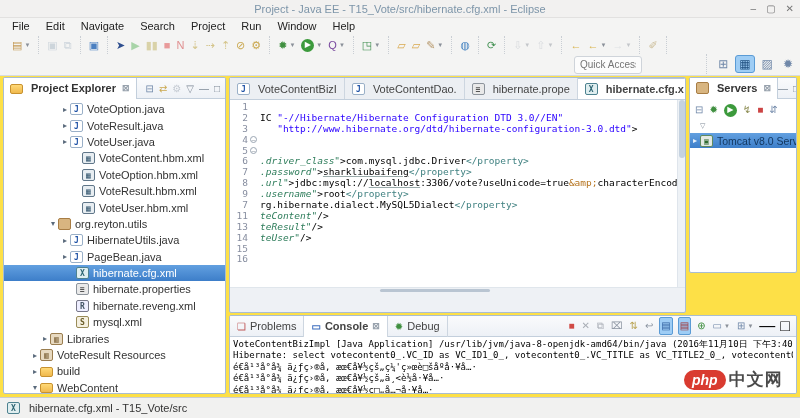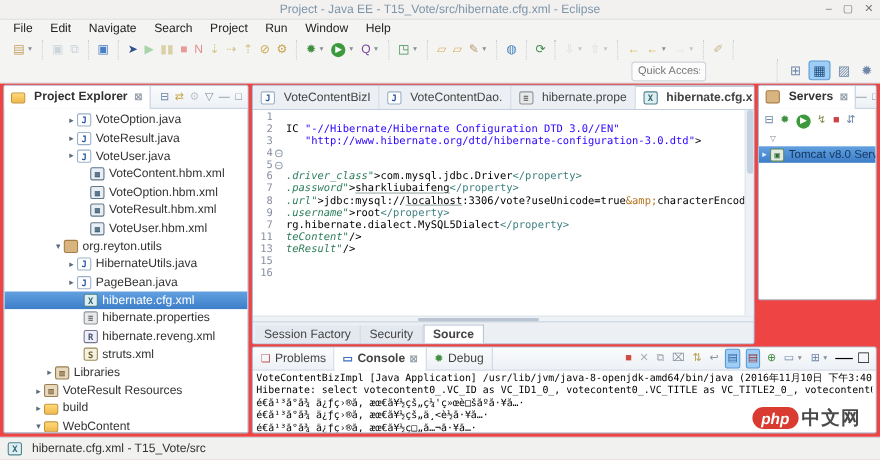--- a/index.html
+++ b/index.html
@@ -22,21 +22,21 @@
   .tbi.disabled { opacity:.45; }
   .tbi .dd { font-size:6px; color:#8a9099; margin-left:2px; }
   .run-circle { width:13px; height:13px; border-radius:50%; background:#3c9a3c; color:#fff; font-size:8px; display:inline-flex; align-items:center; justify-content:center; }
   .qa-wrap { position:absolute; right:158px; top:20px; }
   .qa-input { width:68px; height:18px; font-size:10px; color:#9aa2ab; border:1px solid #cfd4da; border-radius:3px; background:#fcfcfc; padding:0 5px; font-family:"Liberation Sans",sans-serif;}
   .persp { position:absolute; right:4px; top:20px; display:flex; align-items:center; gap:4px; border-left:1px dotted #c9ced4; padding-left:8px; height:20px;}
   .persp .pi { font-size:12px; padding:1px 3px; border-radius:3px; cursor:default; }
   .persp .pi.active { background:#9ecdf5; border:1px solid #5a9bd5; }
 
   
-  .main { position:relative; height:321px; background:#ef4444; }
+  .main { position:relative; height:321px; background:#fde047; }
   .panel { position:absolute; background:#fff; border:1px solid #a9bdd1; border-radius:2px; overflow:hidden; }
   .panel-head { height:21px; background:linear-gradient(#fafbfc,#edf1f6); border-bottom:1px solid #c3cfdc; display:flex; align-items:center; }
   .view-tab { height:21px; display:flex; align-items:center; gap:4px; background:#fff; border-right:1px solid #c3cfdc; padding:0 6px; font-size:11px; font-weight:bold; color:#333; }
   .view-tab .x { font-size:9px; color:#98a2ad; margin-left:2px; }
   .head-tools { margin-left:auto; display:flex; align-items:center; gap:5px; padding-right:5px; }
   .head-tools span { font-size:10px; color:#7f8a97; cursor:default; }
 
   
   #pe { left:3px; top:1px; width:223px; height:317px; }
   .tree { padding-top:2px; }
@@ -352,21 +352,21 @@
           <span>hibernate.properties</span>
         </div>
         <div class="tree-row" style="padding-left: 62px;">
           <span class="tw-arrow"></span>
           <span class="fi fi-reveng">R</span>
           <span>hibernate.reveng.xml</span>
         </div>
         <div class="tree-row" style="padding-left: 62px;">
           <span class="tw-arrow"></span>
           <span class="fi fi-strutsxml">S</span>
-          <span>struts.xml</span>
+          <span>mysql.xml</span>
         </div>
         <div class="tree-row" style="padding-left: 36px;">
           <span class="tw-arrow">▸</span>
           <span class="fi fi-library">▥</span>
           <span>Libraries</span>
         </div>
         <div class="tree-row" style="padding-left: 26px;">
           <span class="tw-arrow">▸</span>
           <span class="fi fi-jslib">▥</span>
           <span>VoteResult Resources</span>
@@ -410,34 +410,30 @@
           <div class="cl"><span class="ln">3</span><span class="fold"></span><span class="lc"><span class="seg-plain">   </span><span class="seg-string">"http://www.hibernate.org/dtd/hibernate-configuration-3.0.dtd"</span><span class="seg-plain">&gt;</span></span></div>
           <div class="cl"><span class="ln">4</span><span class="fold"><span class="fc">–</span></span><span class="lc"></span></div>
           <div class="cl"><span class="ln">5</span><span class="fold"><span class="fc">–</span></span><span class="lc"></span></div>
           <div class="cl"><span class="ln">6</span><span class="fold"></span><span class="lc"><span class="seg-attrval">.driver_class"</span><span class="seg-plain">&gt;com.mysql.jdbc.Driver</span><span class="seg-tag">&lt;/property&gt;</span></span></div>
           <div class="cl"><span class="ln">7</span><span class="fold"></span><span class="lc"><span class="seg-attrval">.password"</span><span class="seg-plain">&gt;</span><span class="seg-plain-u">sharkliubaifeng</span><span class="seg-tag">&lt;/property&gt;</span></span></div>
           <div class="cl"><span class="ln">8</span><span class="fold"></span><span class="lc"><span class="seg-attrval">.url"</span><span class="seg-plain">&gt;jdbc:mysql://</span><span class="seg-plain-u">localhost</span><span class="seg-plain">:3306/vote?useUnicode=true</span><span class="seg-entity">&amp;amp;</span><span class="seg-plain">characterEncoding=utf8</span></span></div>
           <div class="cl"><span class="ln">9</span><span class="fold"></span><span class="lc"><span class="seg-attrval">.username"</span><span class="seg-plain">&gt;root</span><span class="seg-tag">&lt;/property&gt;</span></span></div>
           <div class="cl"><span class="ln">7</span><span class="fold"></span><span class="lc"><span class="seg-plain">rg.hibernate.dialect.MySQL5Dialect</span><span class="seg-tag">&lt;/property&gt;</span></span></div>
           <div class="cl"><span class="ln">11</span><span class="fold"></span><span class="lc"><span class="seg-attrval">teContent"</span><span class="seg-plain">/&gt;</span></span></div>
           <div class="cl"><span class="ln">13</span><span class="fold"></span><span class="lc"><span class="seg-attrval">teResult"</span><span class="seg-plain">/&gt;</span></span></div>
+          <div class="cl"><span class="ln">14</span><span class="fold"></span><span class="lc"><span class="seg-attrval">teUser"</span><span class="seg-plain">/&gt;</span></span></div>
           <div class="cl"><span class="ln">15</span><span class="fold"></span><span class="lc"></span></div>
           <div class="cl"><span class="ln">16</span><span class="fold"></span><span class="lc"></span></div>
         </div>
       <div class="vscroll">
           <div class="thumb"></div>
         </div>
     </div>
     <div class="hscroll">
         <div class="thumb"></div>
-      </div>
-    <div class="page-tabs" id="page-tabs">
-        <span class="ptab">Session Factory</span>
-        <span class="ptab">Security</span>
-        <span class="ptab active">Source</span>
       </div>
   </div>
 
   <div class="panel" id="servers">
     <div class="panel-head">
       <div class="view-tab">
         <span class="fi fi-package"></span>
         <span>Servers</span>
         <span class="x">⊠</span>
       </div>

